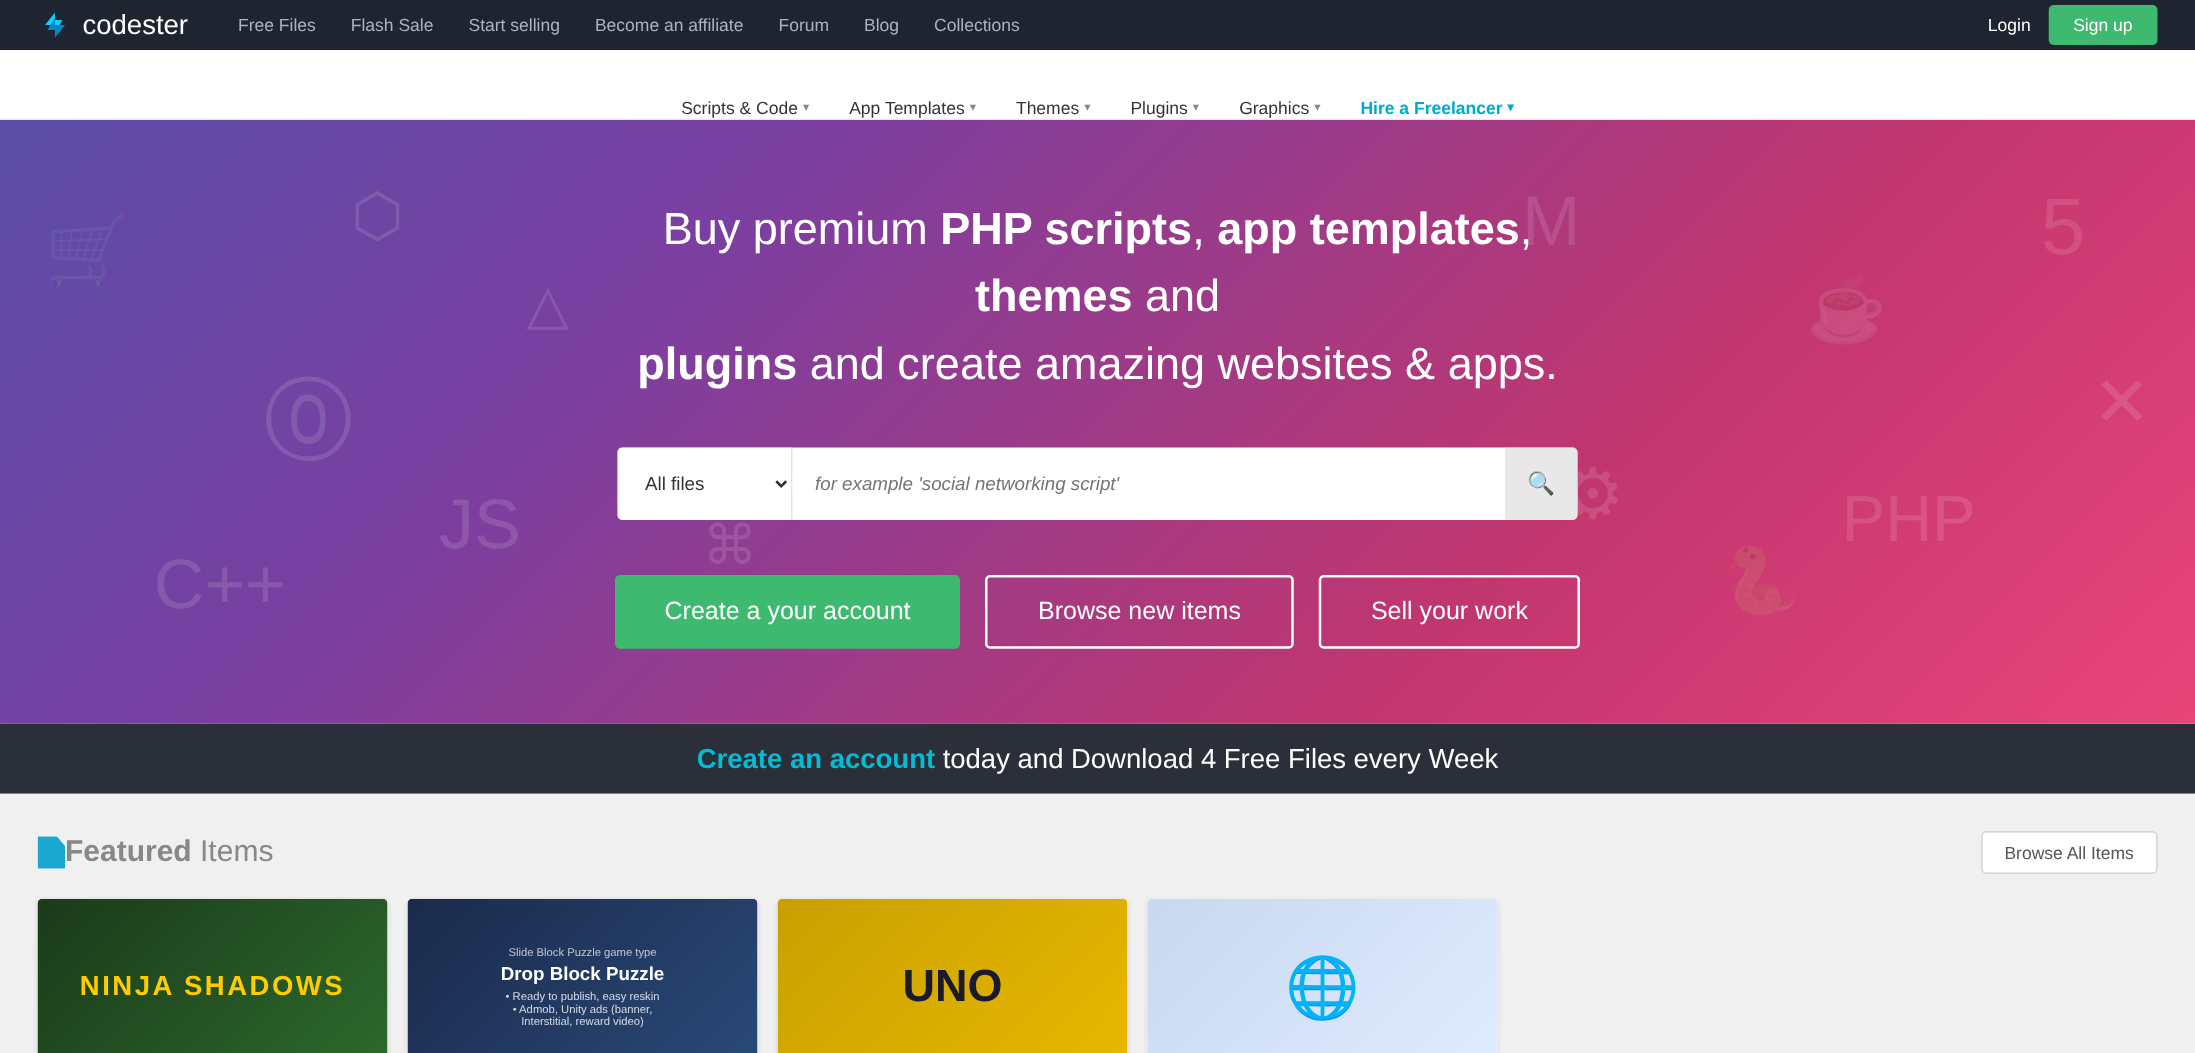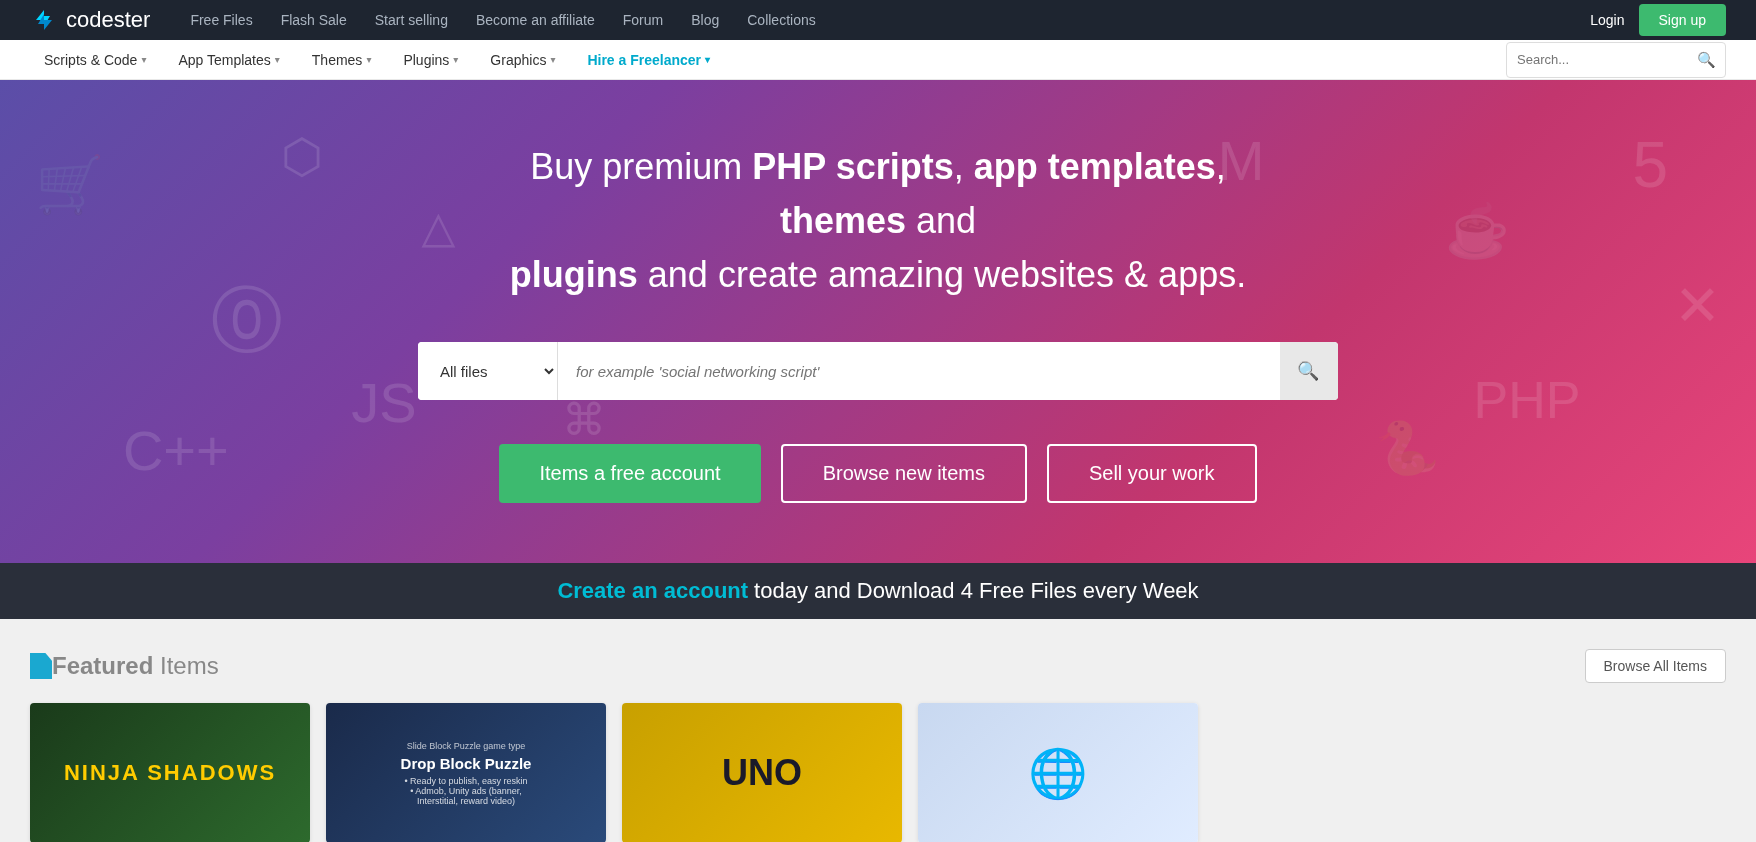--- a/index.html
+++ b/index.html
@@ -56,25 +56,26 @@
       border: none;
       padding: 8px 20px;
       border-radius: 4px;
       font-size: 14px;
       cursor: pointer;
     }
 
     
     .sec-nav {
       background: white;
-      height: 40px;
+      height: 56px;
       display: flex;
       align-items: center;
       padding: 18px 30px;
       border-bottom: 1px solid #e8e8e8;
+      flex-direction: column;
     }
     .sec-nav-links {
       display: flex;
       gap: 4px;
       flex: 1;
       align-items: center;
     }
     .sec-nav-item {
       color: #333;
       text-decoration: none;
@@ -148,21 +149,21 @@
       position: relative;
       z-index: 1;
     }
     .hero-title strong { font-weight: 700; }
     .hero-search {
       display: flex;
       align-items: center;
       background: white;
       border-radius: 4px;
       overflow: hidden;
-      width: 920px;
+      width: 768px;
       height: 58px;
       margin-bottom: 44px;
       position: relative;
       z-index: 1;
     }
     .hero-search-select {
       height: 100%;
       padding: 0 18px;
       border: none;
       border-right: 1px solid #ddd;
@@ -415,21 +416,21 @@
 
   <div class="hero-search">
     <select class="hero-search-select">
       <option>All files</option>
     </select>
     <input class="hero-search-input" type="text" placeholder="for example 'social networking script'" style="">
     <button class="hero-search-btn">🔍</button>
   </div>
 
   <div class="hero-buttons">
-    <button class="btn-create">Items a free account</button>
+    <button class="btn-create">Create a your account</button>
     <button class="btn-browse">Browse new items</button>
     <button class="btn-sell">Sell your work</button>
   </div>
 </section>
 
 <div class="account-banner">
   <a href="#">Create an account</a>
   <span> today and </span>
   <strong>Download 4 Free Files</strong>
   <span> every Week</span>

